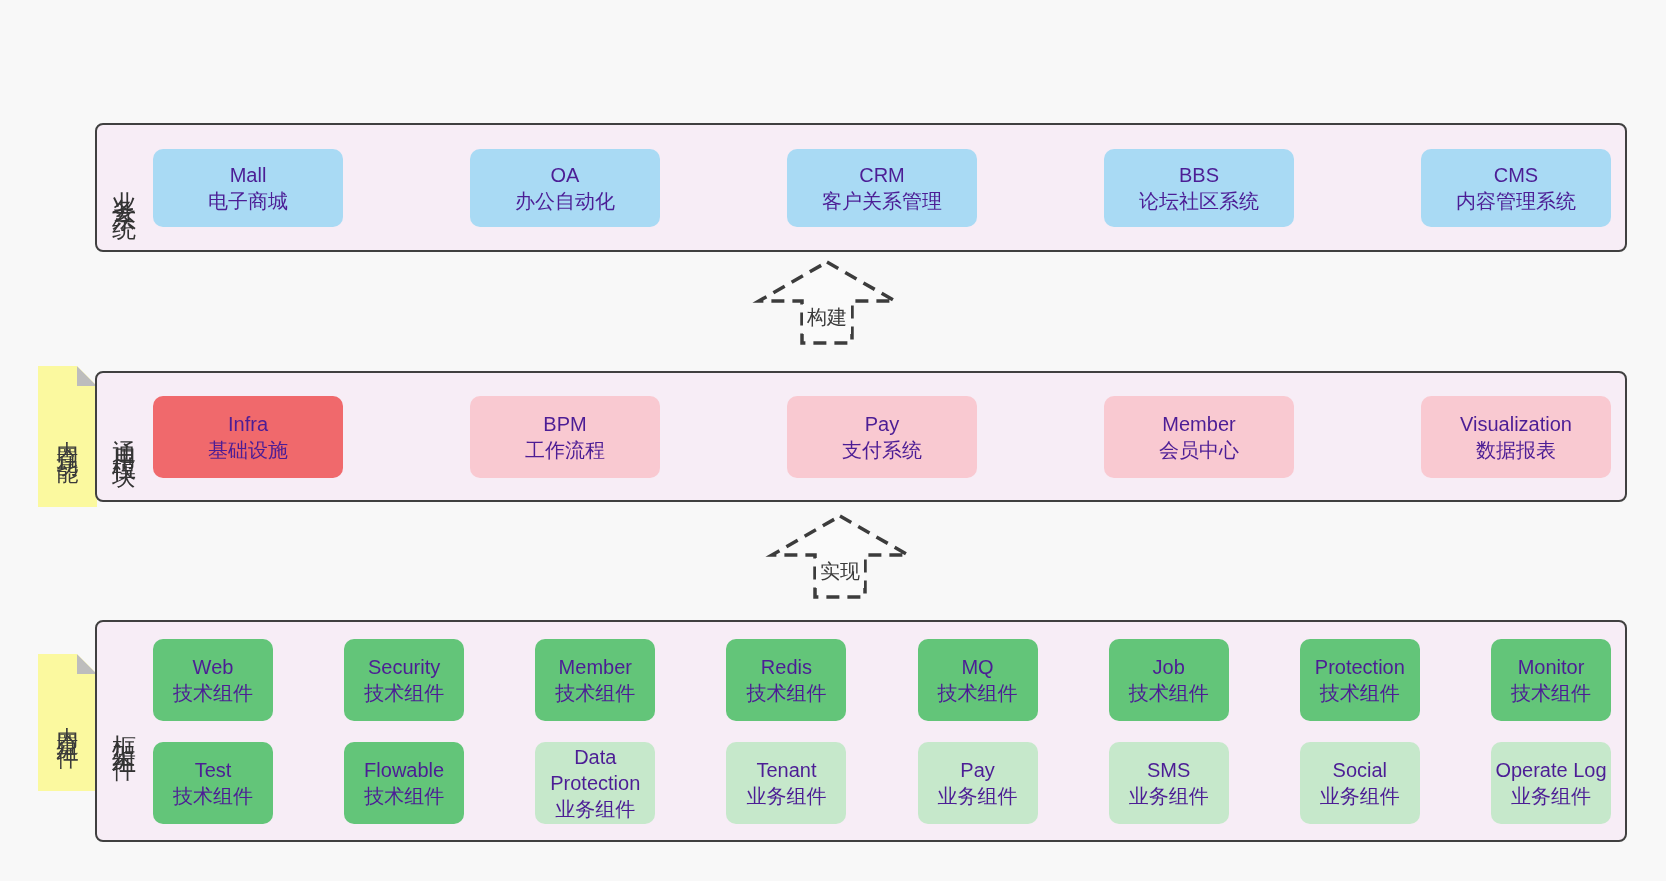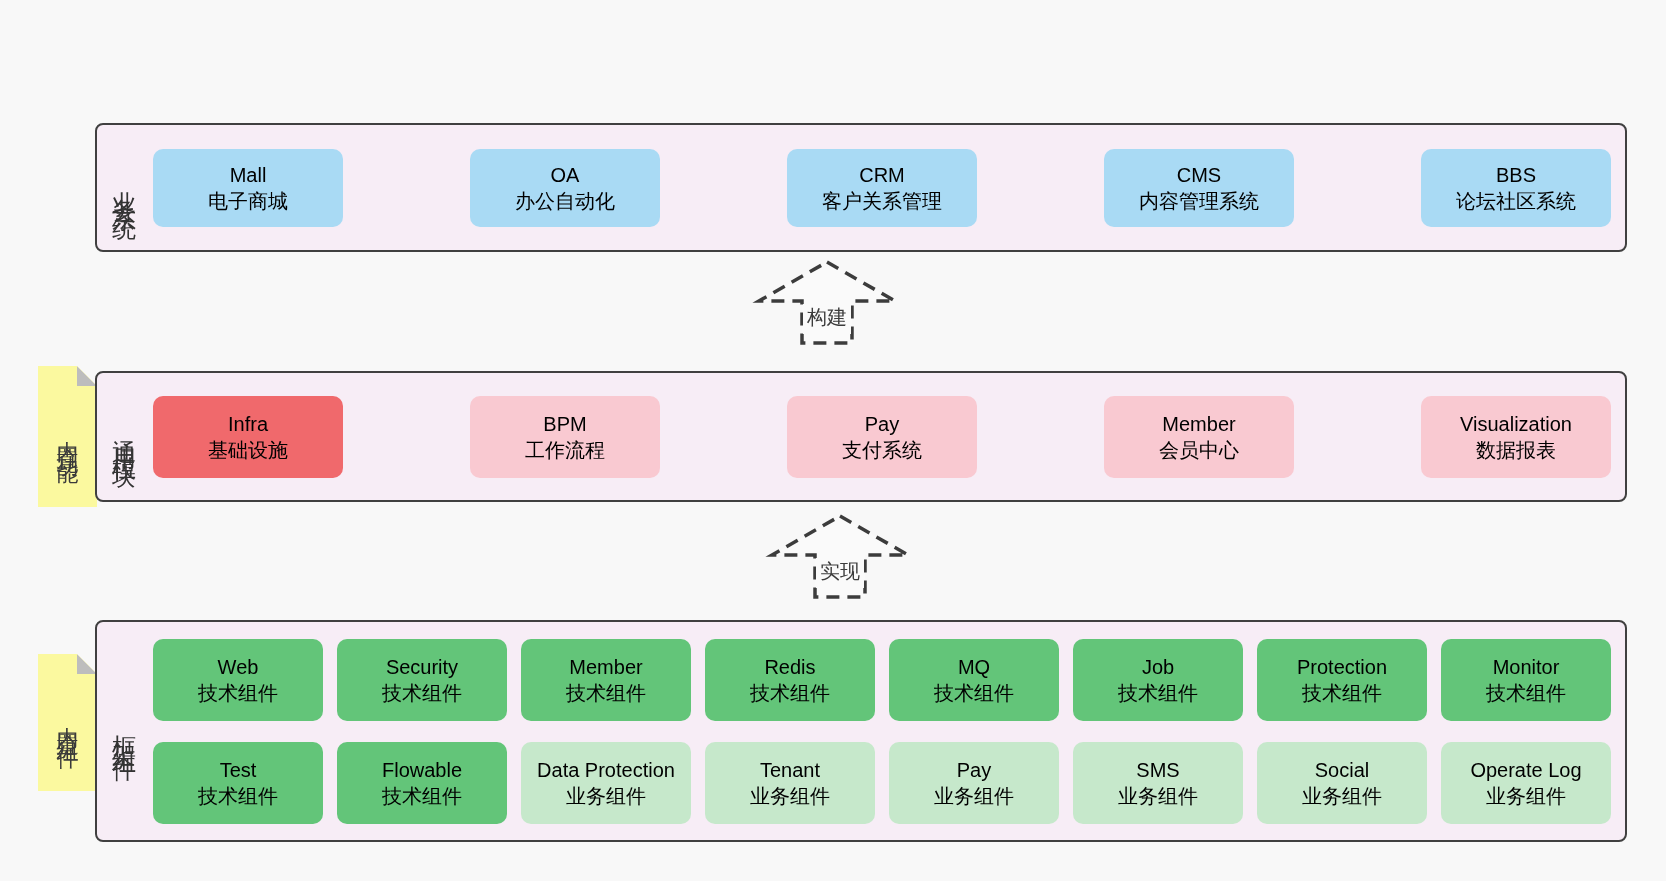--- a/index.html
+++ b/index.html
@@ -27,24 +27,24 @@
          display:flex;align-items:center;justify-content:center;}
   .panel-label .vtext{font-size:24px;letter-spacing:8px;color:#333;}
 
   .boxes{position:absolute;left:56px;right:14px;top:0;bottom:0;
          display:flex;align-items:center;justify-content:space-between;}
   .boxes-col{flex-direction:column;justify-content:center;gap:21px;}
   .boxrow{width:100%;display:flex;justify-content:space-between;}
 
   .box{display:flex;flex-direction:column;align-items:center;justify-content:center;
        border-radius:10px;text-align:center;font-size:20px;line-height:26px;
-       color:#000000;box-sizing:border-box;padding:2px 4px;}
+       color:#4c1d95;box-sizing:border-box;padding:2px 4px;}
   .w190{width:190px;height:78px;}
   .h82{height:82px;}
-  .w150{width:170px;height:82px;align-items:center;}
+  .w150{width:120px;height:82px;align-items:center;}
   .blue{background:#a9daf4;}
   .red{background:#f0696c;}
   .pink{background:#f9c9d1;}
   .green{background:#63c579;}
   .green-light{background:#c6e8cb;}
 
   .arrow{position:absolute;width:170px;height:90px;}
   .arrow-1{left:742px;top:256px;}
   .arrow-2{left:755px;top:510px;}
   .arrow text{font-size:20px;fill:#3c3c3c;}
@@ -72,26 +72,26 @@
       </div>
       <div class="box blue w190">
         <span>OA</span>
         <span>办公自动化</span>
       </div>
       <div class="box blue w190">
         <span>CRM</span>
         <span>客户关系管理</span>
       </div>
       <div class="box blue w190">
+        <span>BBS</span>
+        <span>论坛社区系统</span>
+      </div>
+      <div class="box blue w190">
         <span>CMS</span>
         <span>内容管理系统</span>
-      </div>
-      <div class="box blue w190">
-        <span>BBS</span>
-        <span>论坛社区系统</span>
       </div>
     </div>
   </div>
 
   <svg class="arrow arrow-1" viewBox="0 0 170 90">
     <polygon points="85,6 153,45 110,45 110,87 60,87 60,45 17,45" fill="#fafafa" stroke="#3c3c3c" stroke-width="3.5" stroke-dasharray="13,8"></polygon>
     <rect x="61" y="48" width="48" height="30" fill="#fafafa"></rect>
     <text x="85" y="68" text-anchor="middle">构建</text>
   </svg>
 

